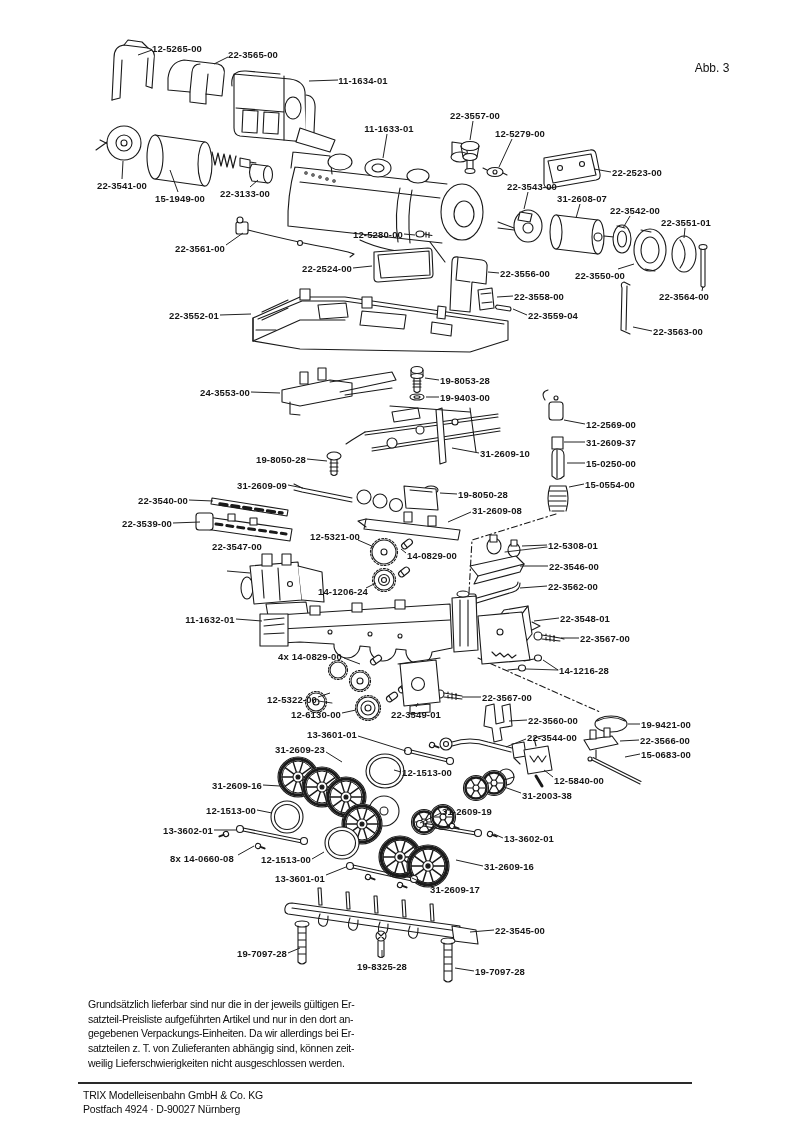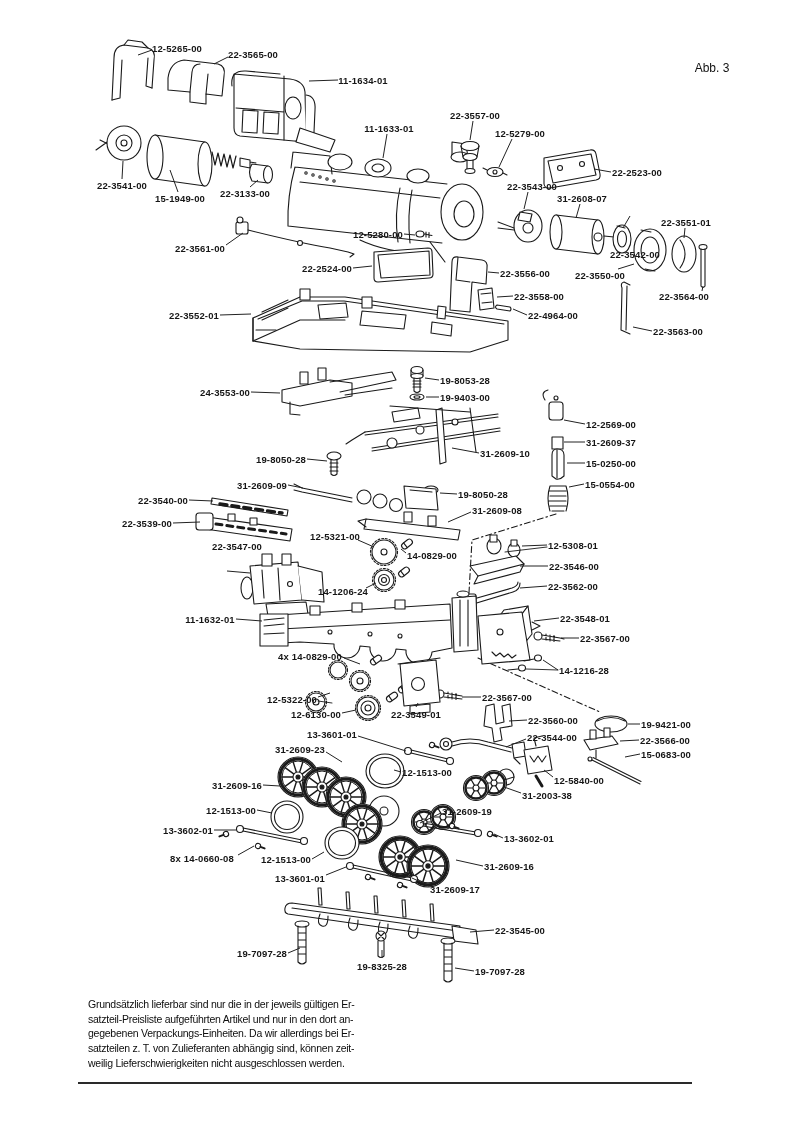--- a/index.html
+++ b/index.html
@@ -486,33 +486,33 @@
   <div id="labels">
       <span class="plabel" style="left: 177px; top: 48px;">12-5265-00</span>
       <span class="plabel" style="left: 253px; top: 54px;">22-3565-00</span>
       <span class="plabel" style="left: 363px; top: 80px;">11-1634-01</span>
       <span class="plabel" style="left: 475px; top: 115px;">22-3557-00</span>
       <span class="plabel" style="left: 520px; top: 133px;">12-5279-00</span>
       <span class="plabel" style="left: 389px; top: 128px;">11-1633-01</span>
       <span class="plabel" style="left: 637px; top: 172px;">22-2523-00</span>
       <span class="plabel" style="left: 532px; top: 186px;">22-3543-00</span>
       <span class="plabel" style="left: 582px; top: 198px;">31-2608-07</span>
-      <span class="plabel" style="left: 635px; top: 210px; margin-top: 44px;">22-3542-00</span>
+      <span class="plabel" style="left: 635px; top: 210px;">22-3542-00</span>
       <span class="plabel" style="left: 686px; top: 222px;">22-3551-01</span>
       <span class="plabel" style="left: 122px; top: 185px;">22-3541-00</span>
       <span class="plabel" style="left: 180px; top: 198px;">15-1949-00</span>
       <span class="plabel" style="left: 245px; top: 193px;">22-3133-00</span>
       <span class="plabel" style="left: 378px; top: 234px;">12-5280-00</span>
       <span class="plabel" style="left: 200px; top: 248px;">22-3561-00</span>
       <span class="plabel" style="left: 327px; top: 268px;">22-2524-00</span>
       <span class="plabel" style="left: 525px; top: 273px;">22-3556-00</span>
       <span class="plabel" style="left: 600px; top: 275px;">22-3550-00</span>
       <span class="plabel" style="left: 684px; top: 296px;">22-3564-00</span>
       <span class="plabel" style="left: 539px; top: 296px;">22-3558-00</span>
-      <span class="plabel" style="left: 553px; top: 315px;">22-4964-00</span>
+      <span class="plabel" style="left: 553px; top: 315px;">22-3559-04</span>
       <span class="plabel" style="left: 678px; top: 331px;">22-3563-00</span>
       <span class="plabel" style="left: 194px; top: 315px;">22-3552-01</span>
       <span class="plabel" style="left: 225px; top: 392px;">24-3553-00</span>
       <span class="plabel" style="left: 465px; top: 380px;">19-8053-28</span>
       <span class="plabel" style="left: 465px; top: 397px;">19-9403-00</span>
       <span class="plabel" style="left: 611px; top: 424px;">12-2569-00</span>
       <span class="plabel" style="left: 611px; top: 442px;">31-2609-37</span>
       <span class="plabel" style="left: 505px; top: 453px;">31-2609-10</span>
       <span class="plabel" style="left: 611px; top: 463px;">15-0250-00</span>
       <span class="plabel" style="left: 281px; top: 459px;">19-8050-28</span>
@@ -563,13 +563,15 @@
       <span class="plabel" style="left: 382px; top: 966px;">19-8325-28</span>
       <span class="plabel" style="left: 500px; top: 971px;">19-7097-28</span>
     </div>
   <div id="fig-label">Abb. 3</div>
   <div id="note">Grundsätzlich lieferbar sind nur die in der jeweils gültigen Er-
 satzteil-Preisliste aufgeführten Artikel und nur in den dort an-
 gegebenen Verpackungs-Einheiten. Da wir allerdings bei Er-
 satzteilen z. T. von Zulieferanten abhängig sind, können zeit-
 weilig Lieferschwierigkeiten nicht ausgeschlossen werden.</div>
   <div id="rule"></div>
+  <div class="foot" id="foot-left">TRIX Modelleisenbahn GmbH &amp; Co. KG
+Postfach 4924 · D-90027 Nürnberg</div>
 </div>
 
 </body></html>

